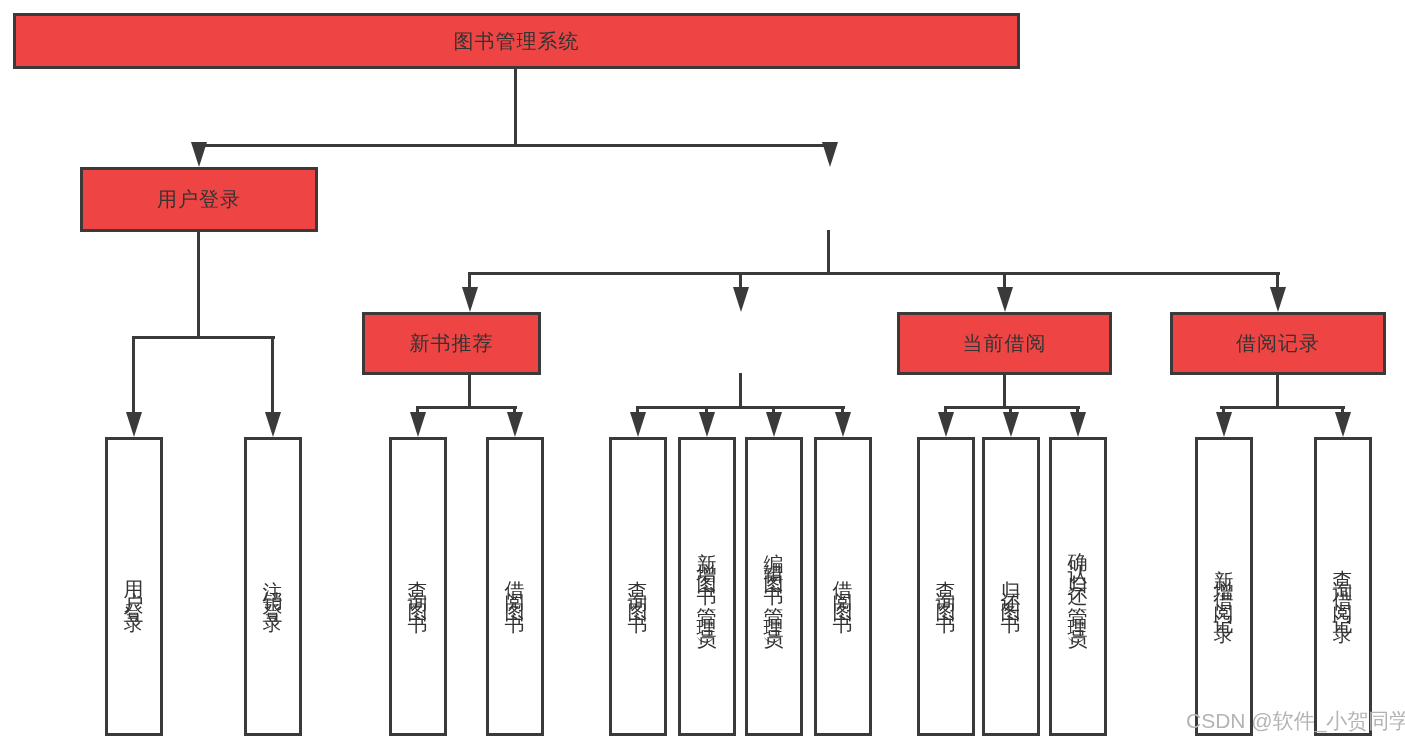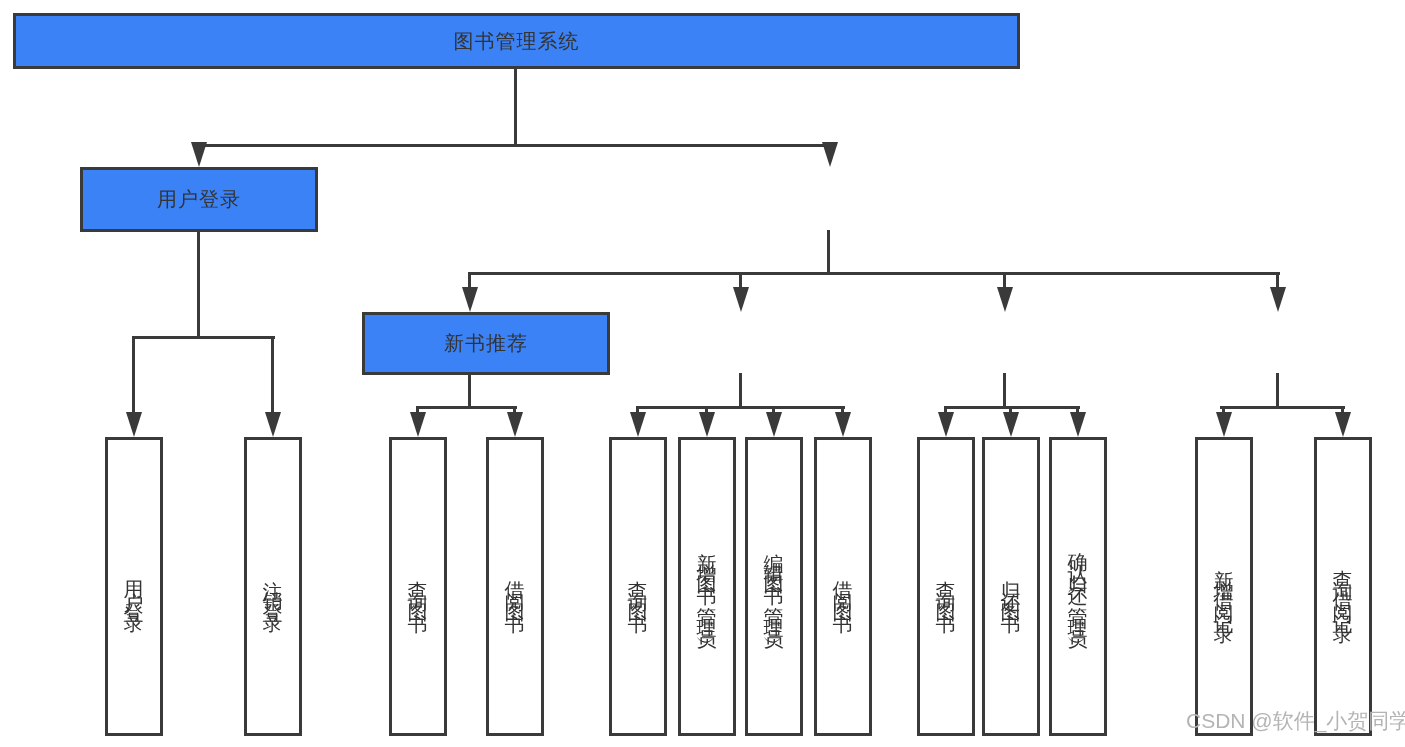--- a/index.html
+++ b/index.html
@@ -8,21 +8,21 @@
     width: 1405px;
     height: 747px;
     background: #ffffff;
     overflow: hidden;
     font-family: "Liberation Sans", sans-serif;
   }
   .box {
     position: absolute;
     box-sizing: border-box;
     border: 3px solid #3a3a3a;
-    background: #3b82f6;
+    background: #ef4444;
     display: flex;
     align-items: center;
     justify-content: center;
     color: #333333;
     font-size: 20px;
     letter-spacing: 1px;
   }
   .vbox {
     position: absolute;
     box-sizing: border-box;
@@ -92,22 +92,28 @@
   <div class="hline" style="left:468px; top:272px; width:812px;"></div>
   <div class="vline" style="left:468px; top:272px; height:18px;"></div>
   <div class="vline" style="left:739px; top:272px; height:18px;"></div>
   <div class="vline" style="left:1003px; top:272px; height:18px;"></div>
   <div class="vline" style="left:1276px; top:272px; height:18px;"></div>
   <div class="arrow" style="left:462px; top:287px;"></div>
   <div class="arrow" style="left:733px; top:287px;"></div>
   <div class="arrow" style="left:997px; top:287px;"></div>
   <div class="arrow" style="left:1270px; top:287px;"></div>
 
-  <div class="box" style="left:362px; top:312px; width:248px; height:63px;">
+  <div class="box" style="left:362px; top:312px; width:179px; height:63px;">
     <span>新书推荐</span>
+  </div>
+  <div class="box" style="left:897px; top:312px; width:215px; height:63px;">
+    <span>当前借阅</span>
+  </div>
+  <div class="box" style="left:1170px; top:312px; width:216px; height:63px;">
+    <span>借阅记录</span>
   </div>
 
   <div class="vline" style="left:468px; top:373px; height:36px;"></div>
   <div class="hline" style="left:416px; top:406px; width:101px;"></div>
   <div class="vline" style="left:416px; top:406px; height:10px;"></div>
   <div class="vline" style="left:513px; top:406px; height:10px;"></div>
   <div class="arrow" style="left:410px; top:412px;"></div>
   <div class="arrow" style="left:507px; top:412px;"></div>
 
   <div class="vline" style="left:739px; top:373px; height:36px;"></div>

